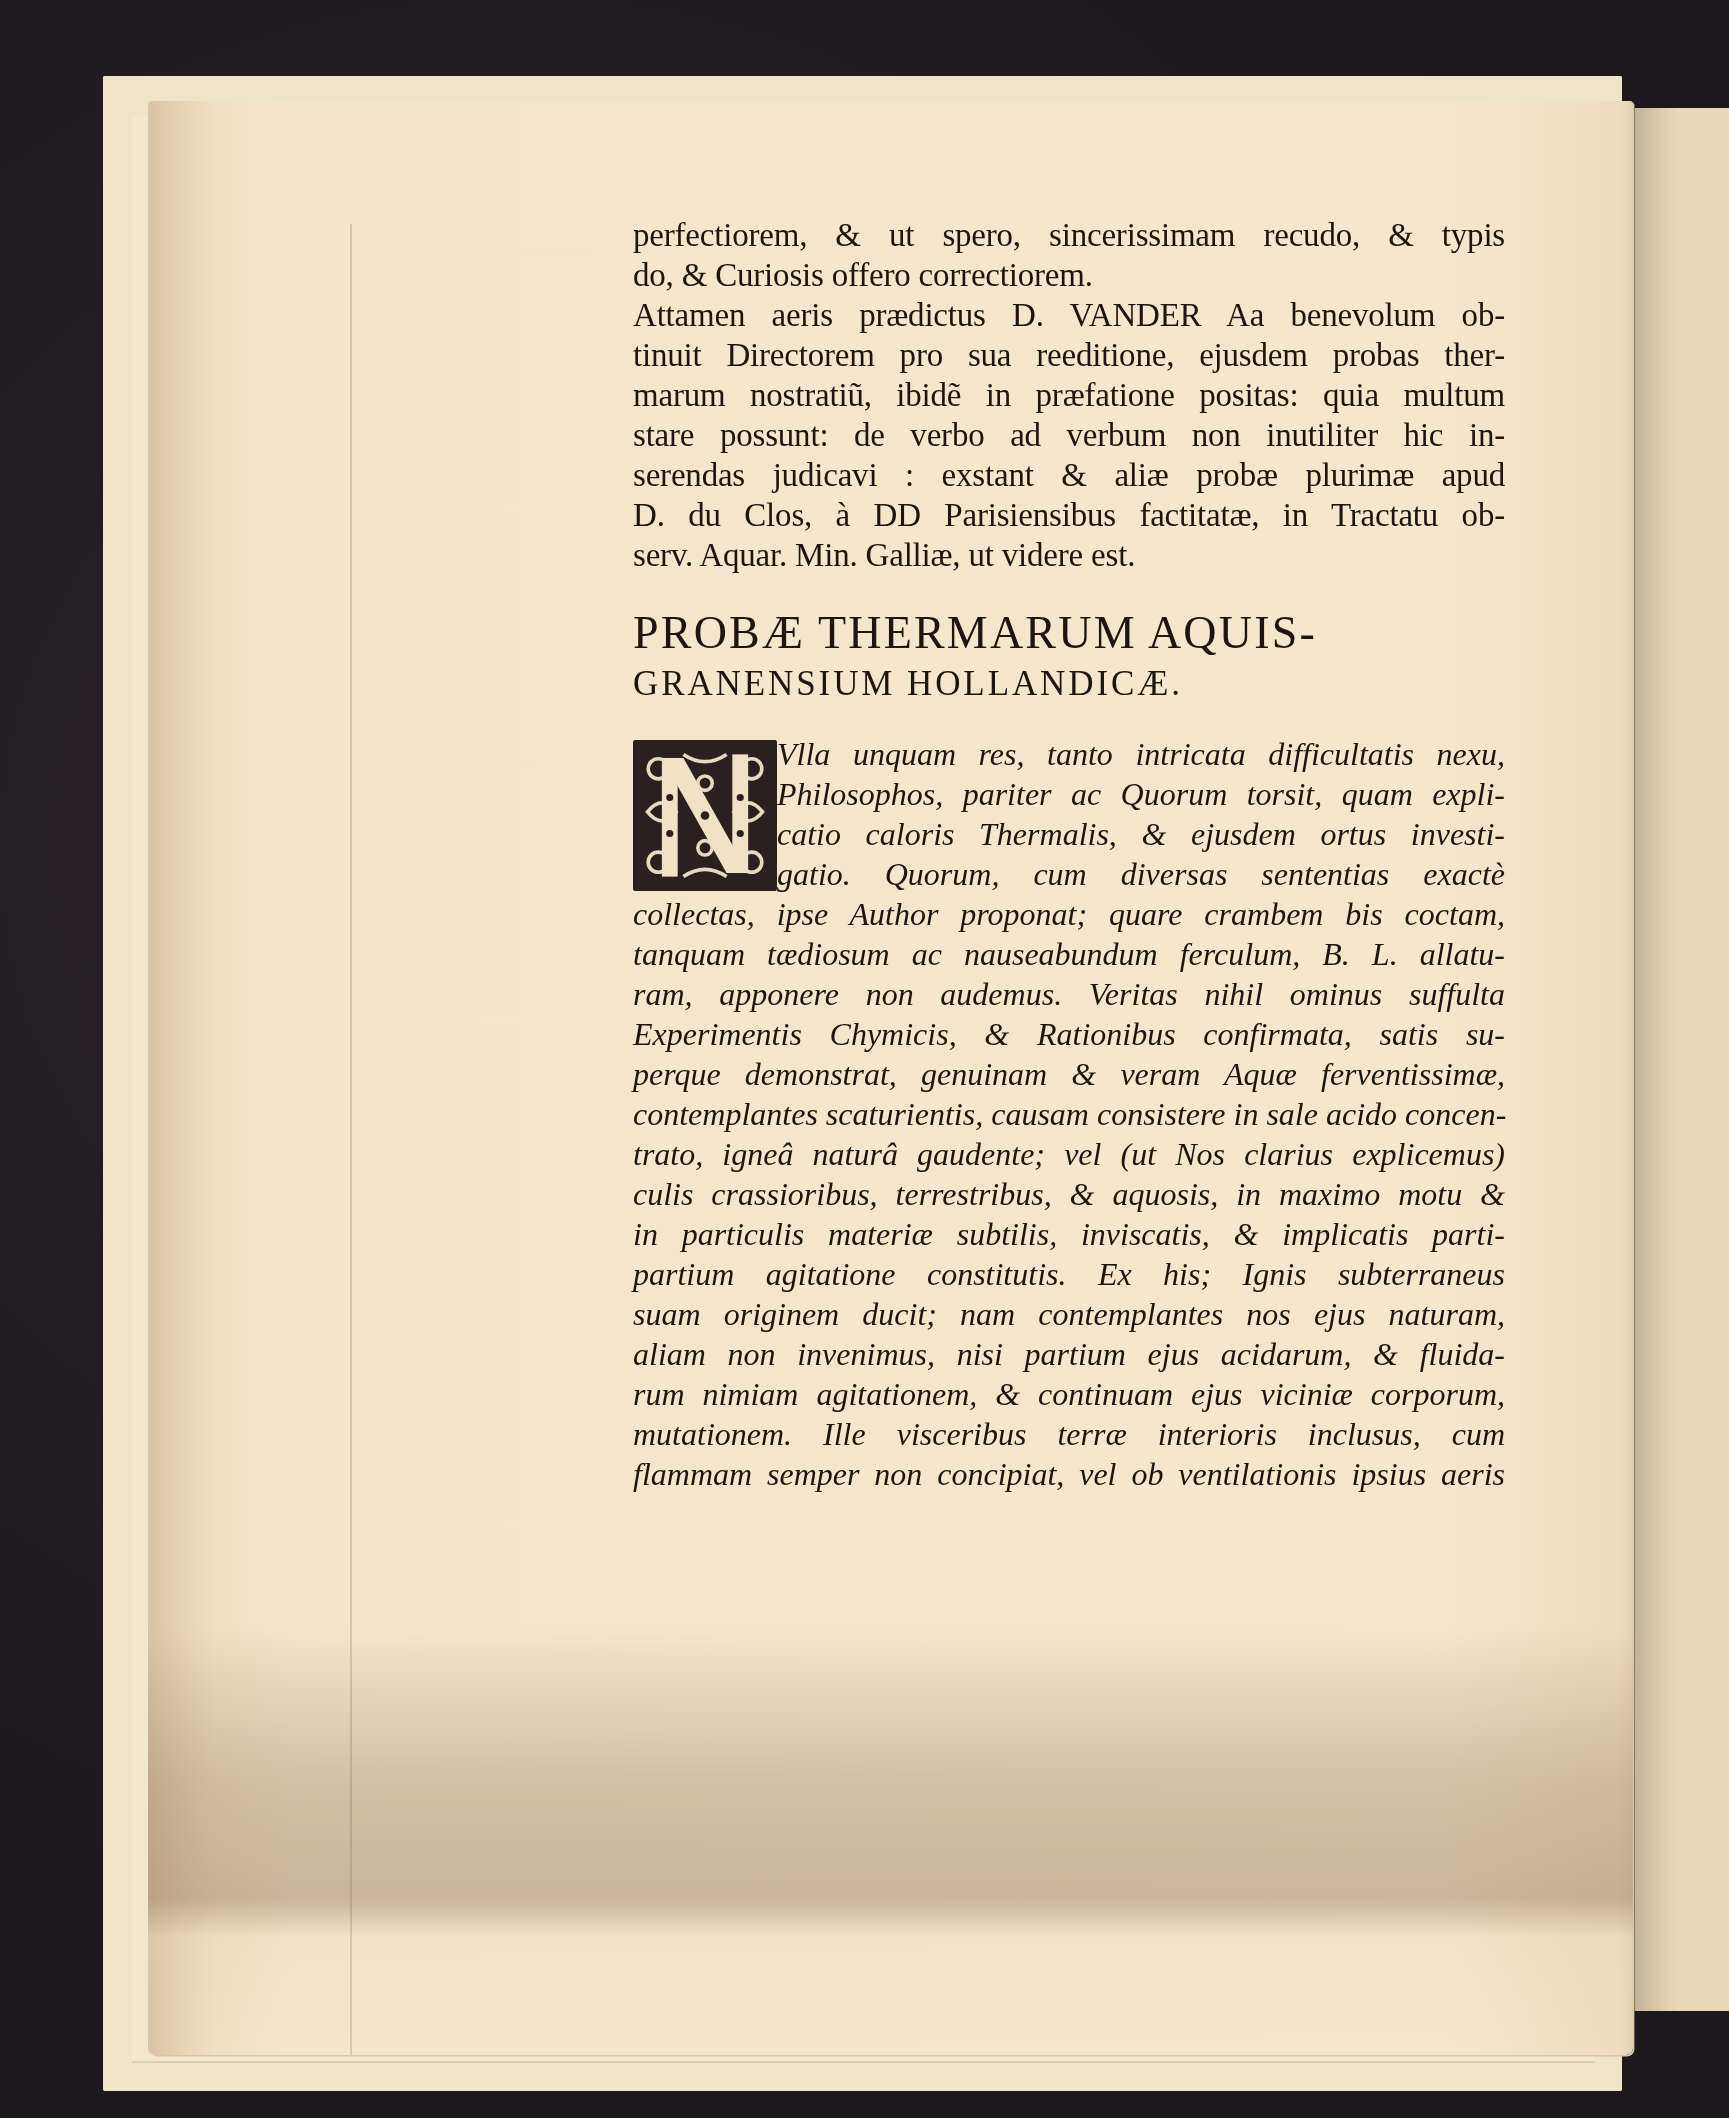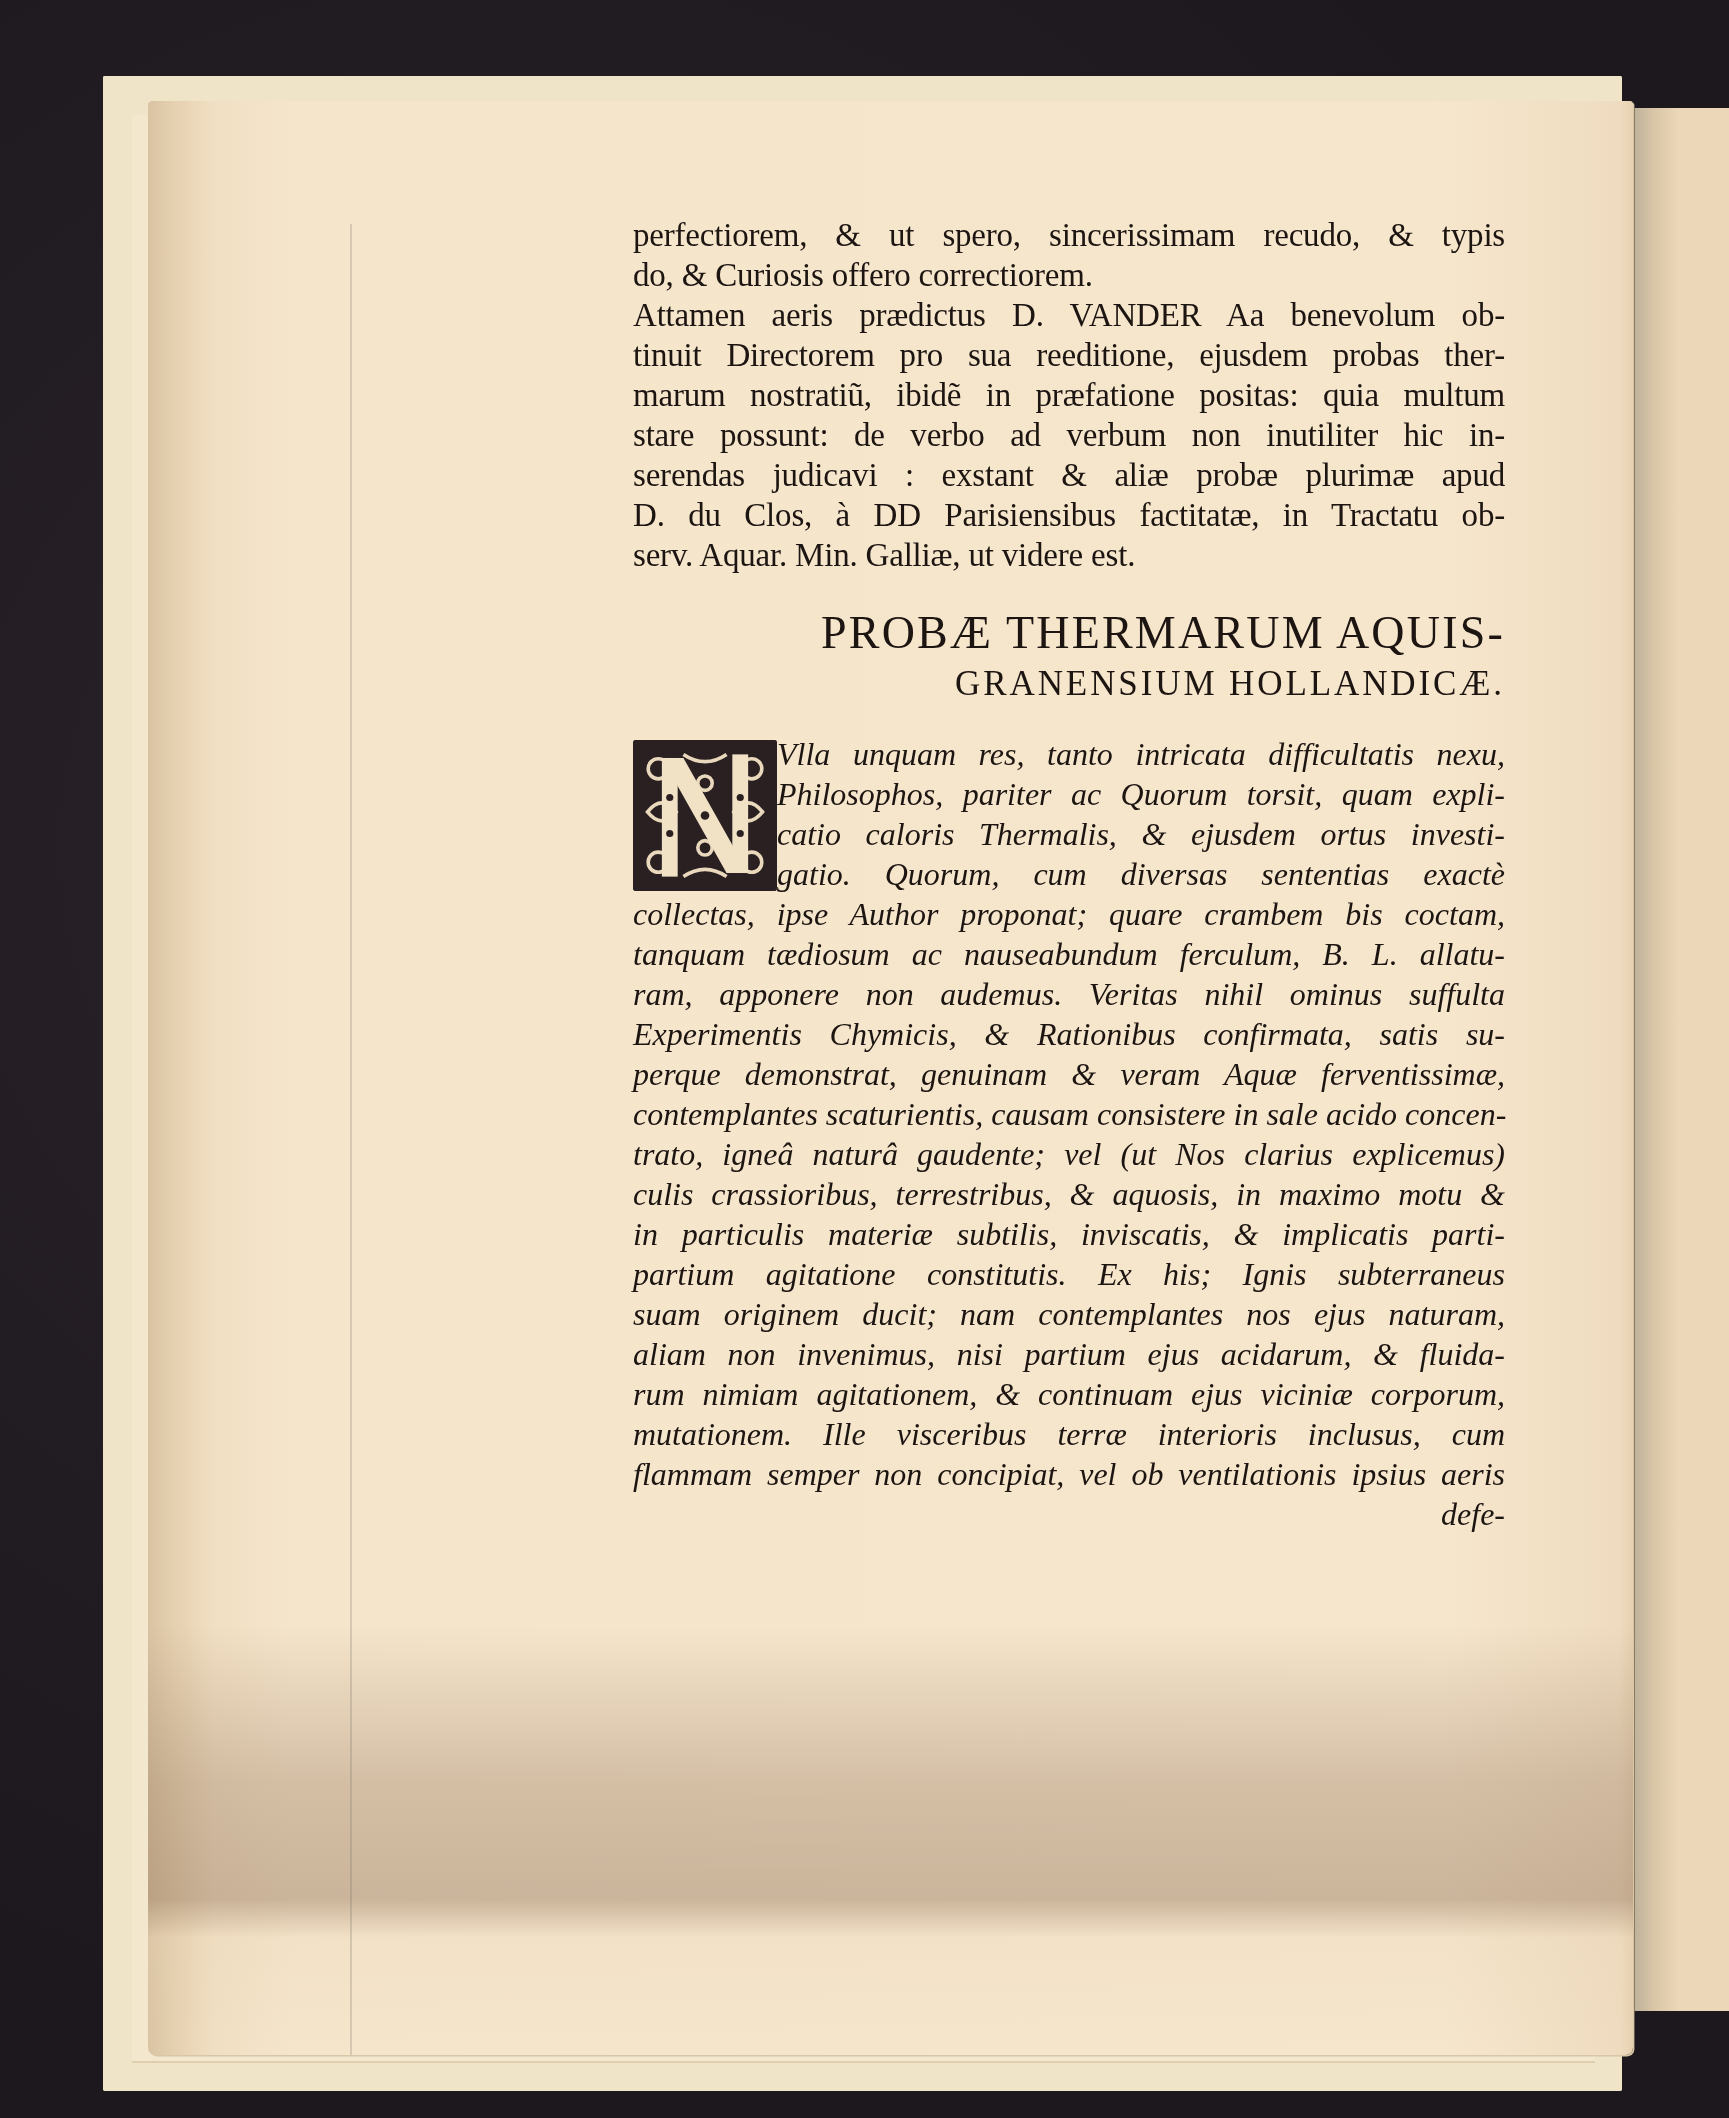--- a/index.html
+++ b/index.html
@@ -47,21 +47,21 @@
     position:absolute; left:633px; top:215px; width:872px;
     color:#1d1512;
   }
   .roman {
     font-size:33px; line-height:40px; text-align:justify;
     letter-spacing:-0.2px;
   }
   .roman .line { display:block; text-align:justify; text-align-last:justify; white-space:nowrap; }
   .roman .line.last { text-align-last:left; }
   .heading {
-    margin-top:30px; text-align:right;
+    margin-top:30px; text-align:left;
   }
   .heading .h1 {
     font-size:46px; letter-spacing:2.2px; line-height:56px;
     display:block; white-space:nowrap;
   }
   .heading .h2 {
     font-size:35px; letter-spacing:2.9px; line-height:46px;
     display:block; white-space:nowrap;
   }
   .italic-block {
@@ -155,16 +155,15 @@
     <span class="line">contemplantes scaturientis, causam consistere in sale acido concen-</span>
     <span class="line">trato, igneâ naturâ gaudente; vel (ut Nos clarius explicemus)</span>
     <span class="line">culis crassioribus, terrestribus, &amp; aquosis, in maximo motu &amp;</span>
     <span class="line">in particulis materiæ subtilis, inviscatis, &amp; implicatis parti-</span>
     <span class="line">partium agitatione constitutis. Ex his; Ignis subterraneus</span>
     <span class="line">suam originem ducit; nam contemplantes nos ejus naturam,</span>
     <span class="line">aliam non invenimus, nisi partium ejus acidarum, &amp; fluida-</span>
     <span class="line">rum nimiam agitationem, &amp; continuam ejus viciniæ corporum,</span>
     <span class="line">mutationem. Ille visceribus terræ interioris inclusus, cum</span>
     <span class="line">flammam semper non concipiat, vel ob ventilationis ipsius aeris</span>
-    <span class="line right">defe-</span>
   </div>
 </div>
 
 
 </body></html>

